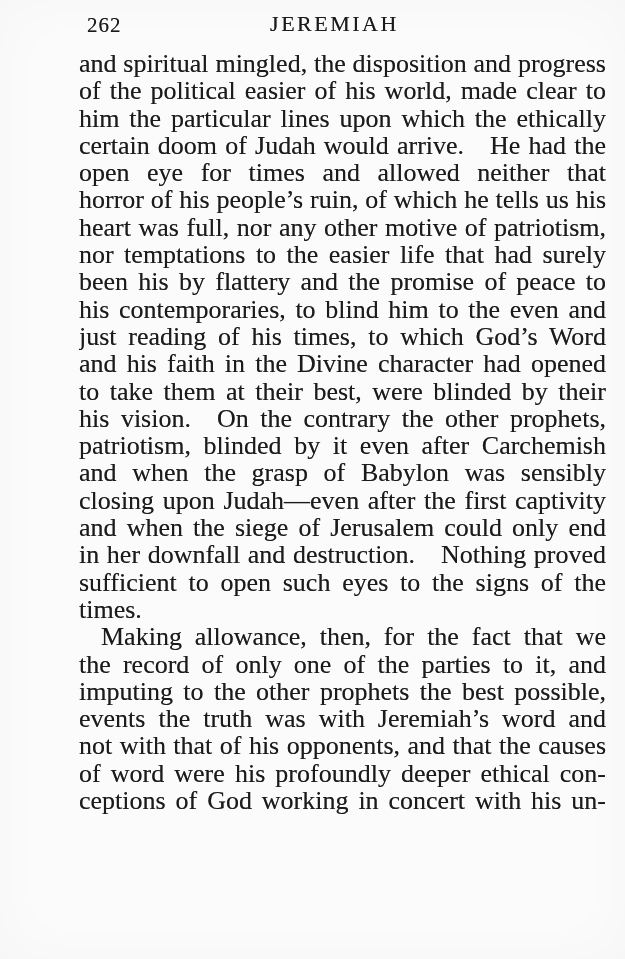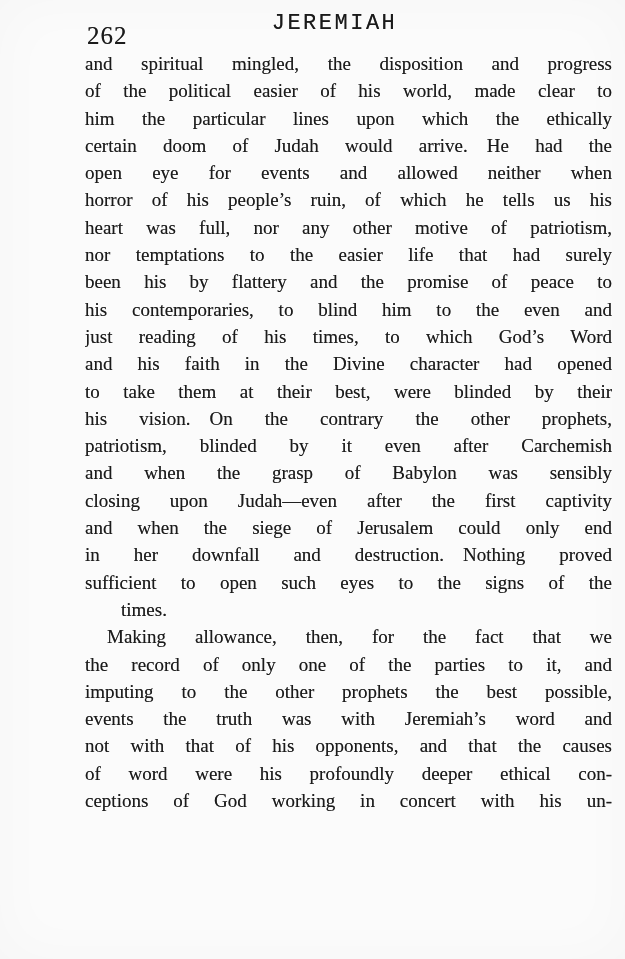--- a/index.html
+++ b/index.html
@@ -35,76 +35,74 @@
   .running-head {
     position: absolute;
     top: 11px;
     left: 85px;
     width: 527px;
     height: 26px;
   }
   .page-num {
     position: absolute;
     left: 2px;
-    top: 11px;
-    font-size: 25px;
+    top: 2px;
+    font-size: 21px;
     letter-spacing: 1px;
     text-shadow: 0 0 0.5px rgba(0,0,0,0.55);
   }
   .running-title {
     position: absolute;
     left: 0;
     width: 100%;
     top: 0;
     text-align: center;
     font-size: 22px;
     letter-spacing: 2.5px;
     transform: translateX(-14px);
     text-shadow: 0 0 0.5px rgba(0,0,0,0.55);
-    font-family: Liberation Mono, monospace;
   }
   .page-body {
     position: absolute;
     top: 50px;
-    left: 85px;
+    left: 79px;
     width: 527px;
-    font-size: 19px;
+    font-size: 26px;
   }
   .line {
     height: 27.3px;
     line-height: 27.3px;
     text-align: justify;
     text-align-last: justify;
     overflow: hidden;
     white-space: normal;
     text-shadow: 0 0 0.5px rgba(0,0,0,0.5);
   }
   .line.last-short {
     text-align: left;
     text-align-last: left;
-    margin-left: 36px;
   }
   .line.indent {
     text-indent: 22px;
   }
 </style>
 </head>
 <body>
 
 <div class="page">
   <header class="running-head">
     <span class="page-num">262</span>
     <span class="running-title">JEREMIAH</span>
   </header>
   <main class="page-body">
       <div class="line">and spiritual mingled, the disposition and progress</div>
       <div class="line">of the political easier of his world, made clear to</div>
       <div class="line">him the particular lines upon which the ethically</div>
       <div class="line">certain doom of Judah would arrive. He had the</div>
-      <div class="line">open eye for events and allowed neither when</div>
+      <div class="line">open eye for times and allowed neither that</div>
       <div class="line">horror of his people’s ruin, of which he tells us his</div>
       <div class="line">heart was full, nor any other motive of patriotism,</div>
       <div class="line">nor temptations to the easier life that had surely</div>
       <div class="line">been his by flattery and the promise of peace to</div>
       <div class="line">his contemporaries, to blind him to the even and</div>
       <div class="line">just reading of his times, to which God’s Word</div>
       <div class="line">and his faith in the Divine character had opened</div>
       <div class="line">to take them at their best, were blinded by their</div>
       <div class="line">his vision. On the contrary the other prophets,</div>
       <div class="line">patriotism, blinded by it even after Carchemish</div>

